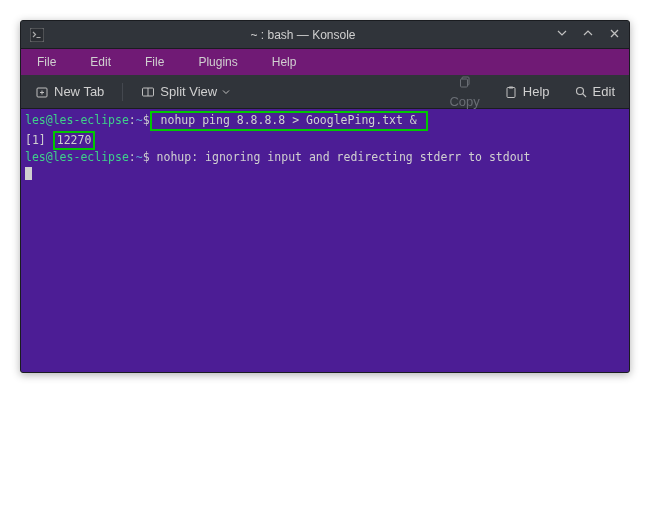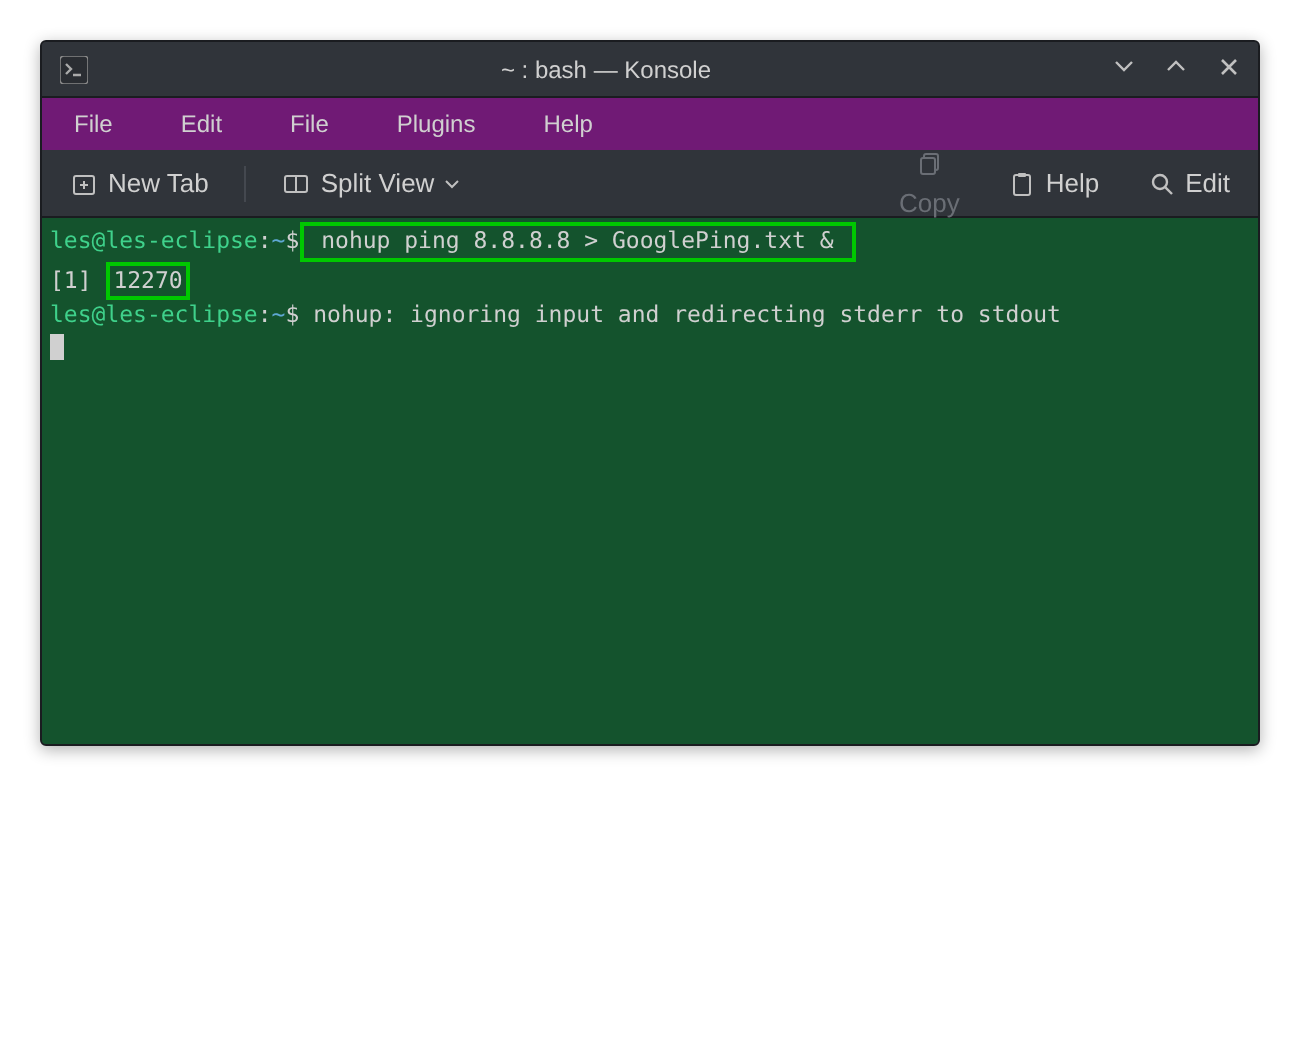--- a/index.html
+++ b/index.html
@@ -103,21 +103,21 @@
     .tool-sep {
       width: 1px;
       height: 18px;
       background: #44484f;
     }
     .toolbar-spacer {
       flex: 1;
     }
     .terminal {
       flex: 1;
-      background: #14532d;
+      background: #4c1d95;
       padding: 2px 4px;
       font-family: 'DejaVu Sans Mono', 'Liberation Mono', monospace;
       font-size: 11.5px;
       line-height: 1.35;
       color: #d0d0d0;
       overflow: hidden;
       position: relative;
     }
     .line {
       white-space: pre;

